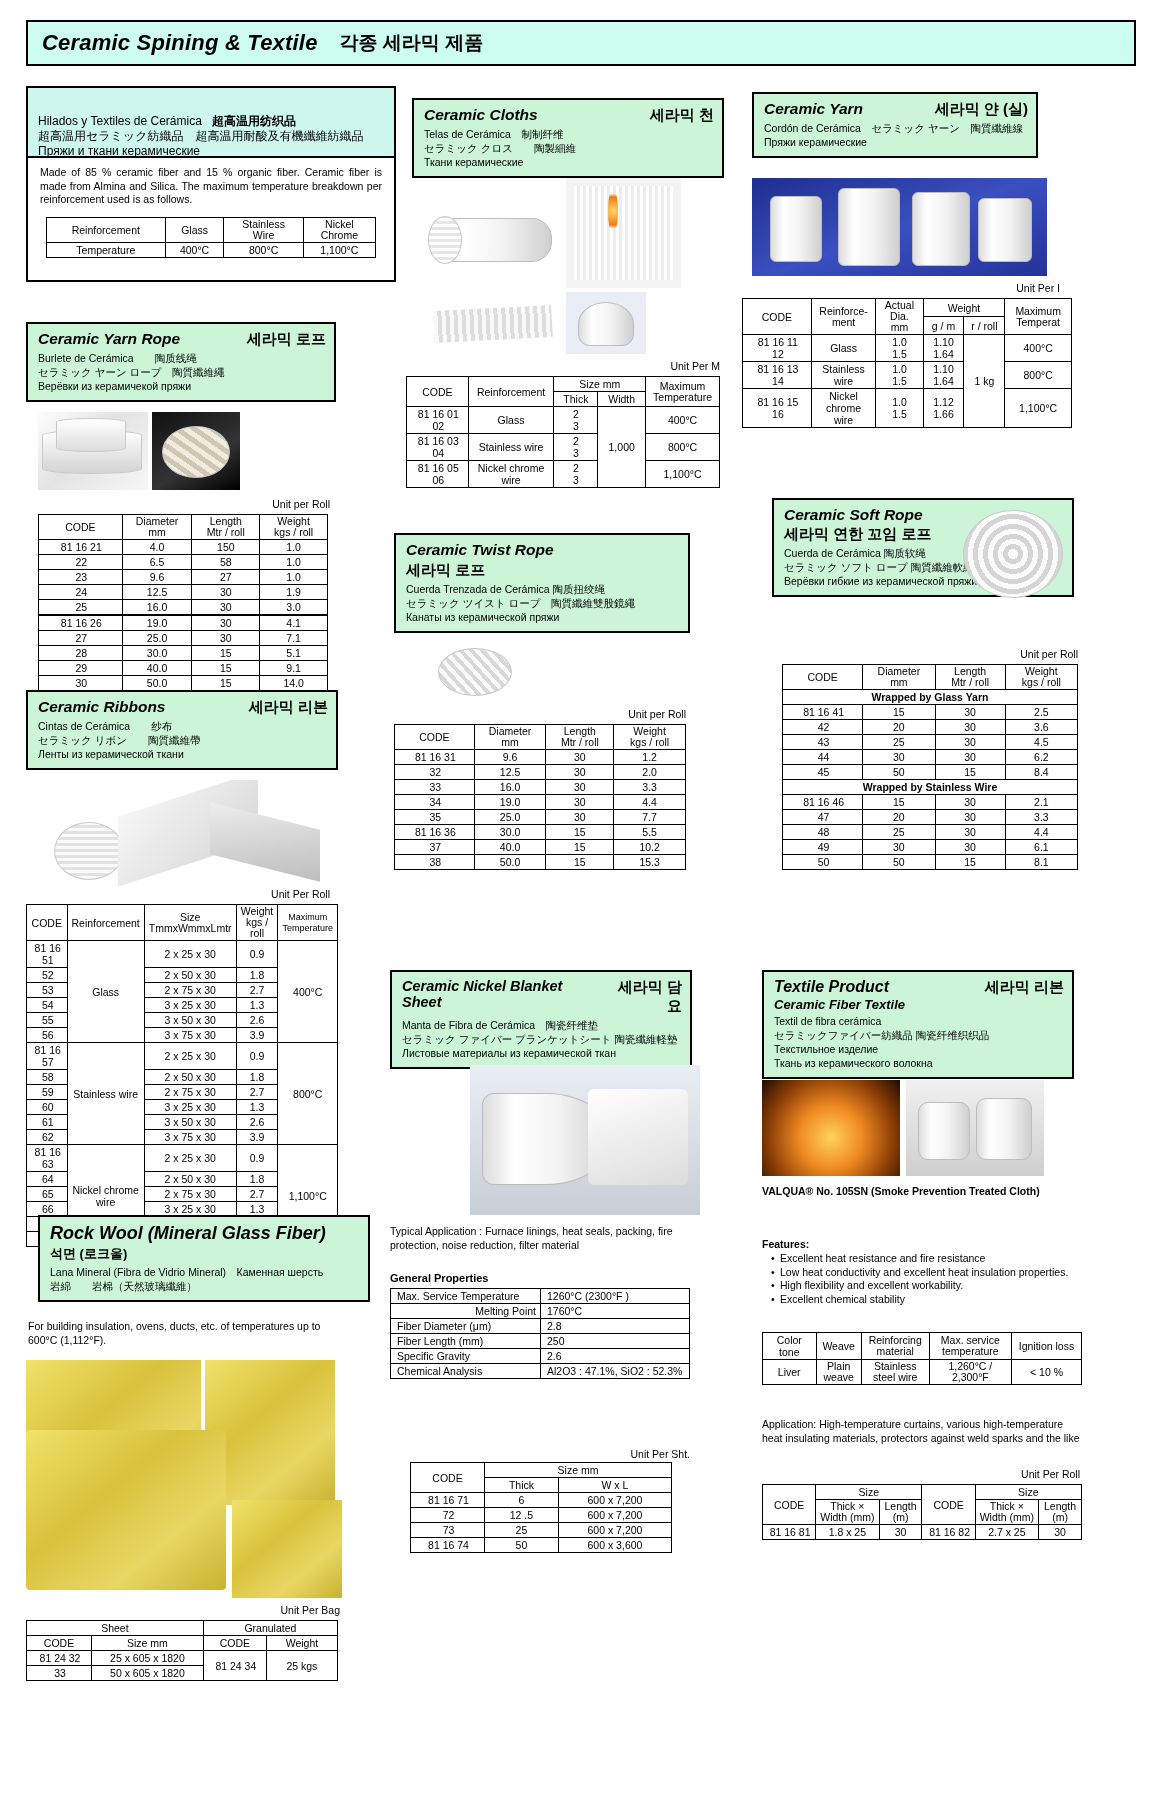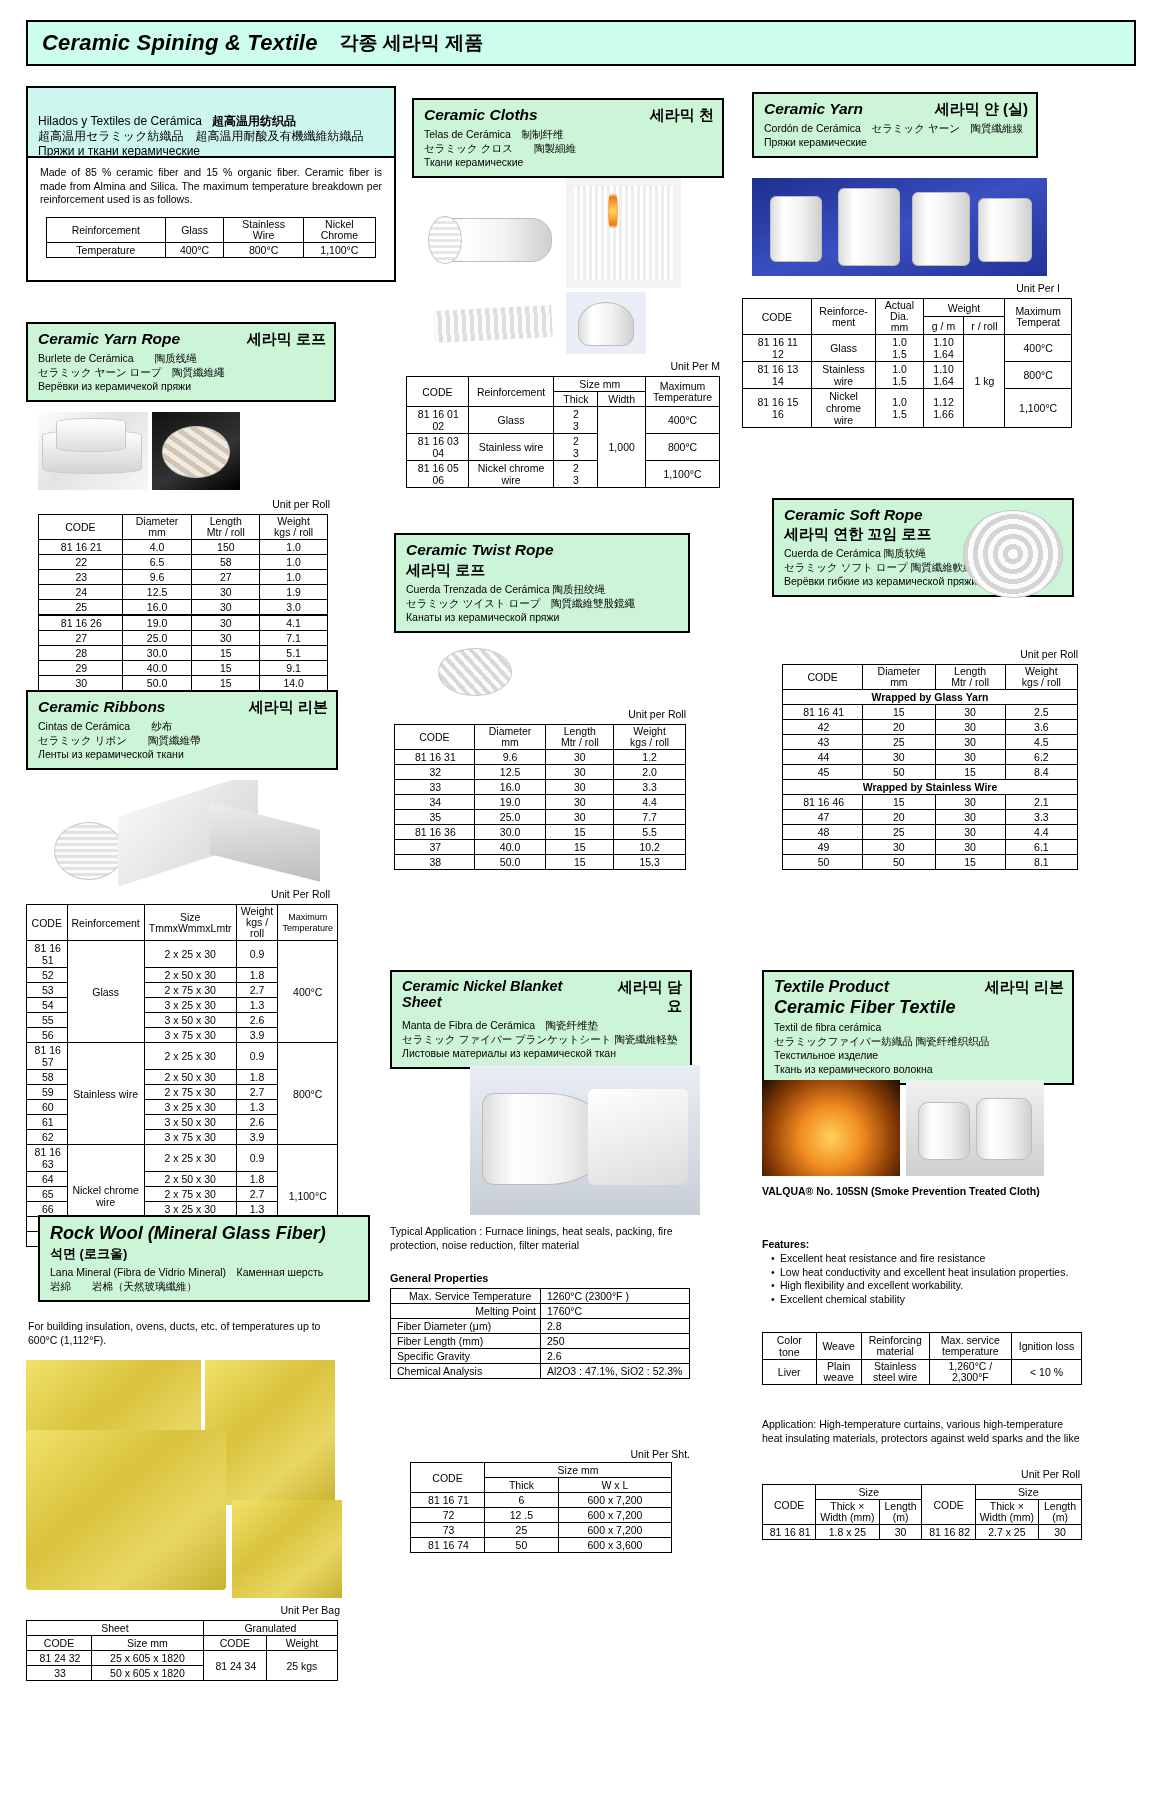--- a/index.html
+++ b/index.html
@@ -530,21 +530,21 @@
   </div>
   <div class="photo" style="left:470px; top:1065px; width:230px; height:150px; background:linear-gradient(180deg,#e9eef4,#c8ced6);">
     <div class="cyl" style="left:12px; top:28px; width:130px; height:92px; border-radius:12px 50% 50% 12px;"></div>
     <div style="position:absolute; left:118px; top:24px; width:100px; height:96px; background:linear-gradient(160deg,#ffffff,#dcdcdc); border-radius:6px;"></div>
   </div>
   <div class="body-text abs" style="left:390px; top:1225px; width:300px;">Typical Application : Furnace linings, heat seals, packing, fire protection, noise reduction, filter material</div>
   <div class="abs bold" style="left:390px; top:1272px; font-size:11px;">General Properties</div>
   <table class="t abs" style="left:390px; top:1288px; width:300px;">
     <tbody id="blanket-props">
         <tr>
-          <td style="text-align: left; width: 150px; padding-left: 18px;">Max. Service Temperature</td>
+          <td style="text-align: left; width: 150px; padding-left: 6px;">Max. Service Temperature</td>
           <td style="text-align: left; padding-left: 6px;">1260°C (2300°F )</td>
         </tr>
         <tr>
           <td style="text-align: right; width: 150px; padding-left: 6px;">Melting Point</td>
           <td style="text-align: left; padding-left: 6px;">1760°C</td>
         </tr>
         <tr>
           <td style="text-align: left; width: 150px; padding-left: 6px;">Fiber Diameter (μm)</td>
           <td style="text-align: left; padding-left: 6px;">2.8</td>
         </tr>
@@ -757,21 +757,21 @@
           <td>8.1</td>
         </tr>
       </tbody>
   </table>
 
   <div class="hdr abs" style="left:762px; top:970px; width:312px;">
     <div class="hdr-row">
       <span class="hdr-en" style="font-size:16px;">Textile Product</span>
       <span class="hdr-kr">세라믹 리본</span>
     </div>
-    <div style="font-style:italic; font-weight:bold; font-size:18px;">Ceramic Fiber Textile</div>
+    <div style="font-style:italic; font-weight:bold; font-size:13px;">Ceramic Fiber Textile</div>
     <div class="hdr-sub">
       <div>Textil de fibra cerámica</div>
       <div>セラミックファイバー紡織品 陶瓷纤维织织品</div>
       <div>Текстильное изделие</div>
       <div>Ткань из керамического волокна</div>
     </div>
   </div>
   <div class="photo ph-flame" style="left:762px; top:1080px; width:138px; height:96px;"></div>
   <div class="photo" style="left:906px; top:1080px; width:138px; height:96px; background:linear-gradient(180deg,#f0f0f0,#cfcfcf);">
     <div class="cyl" style="left:12px; top:22px; width:52px; height:58px; border-radius:10px;"></div>

